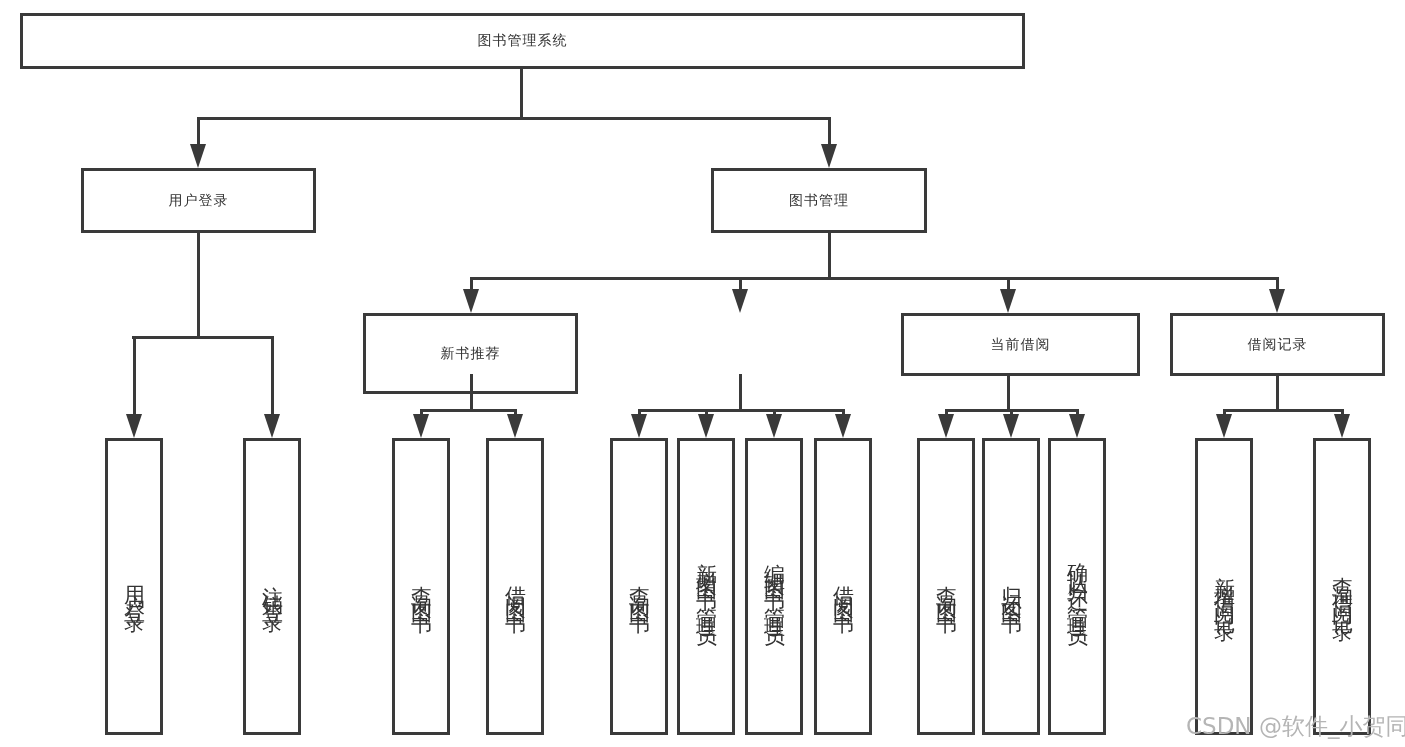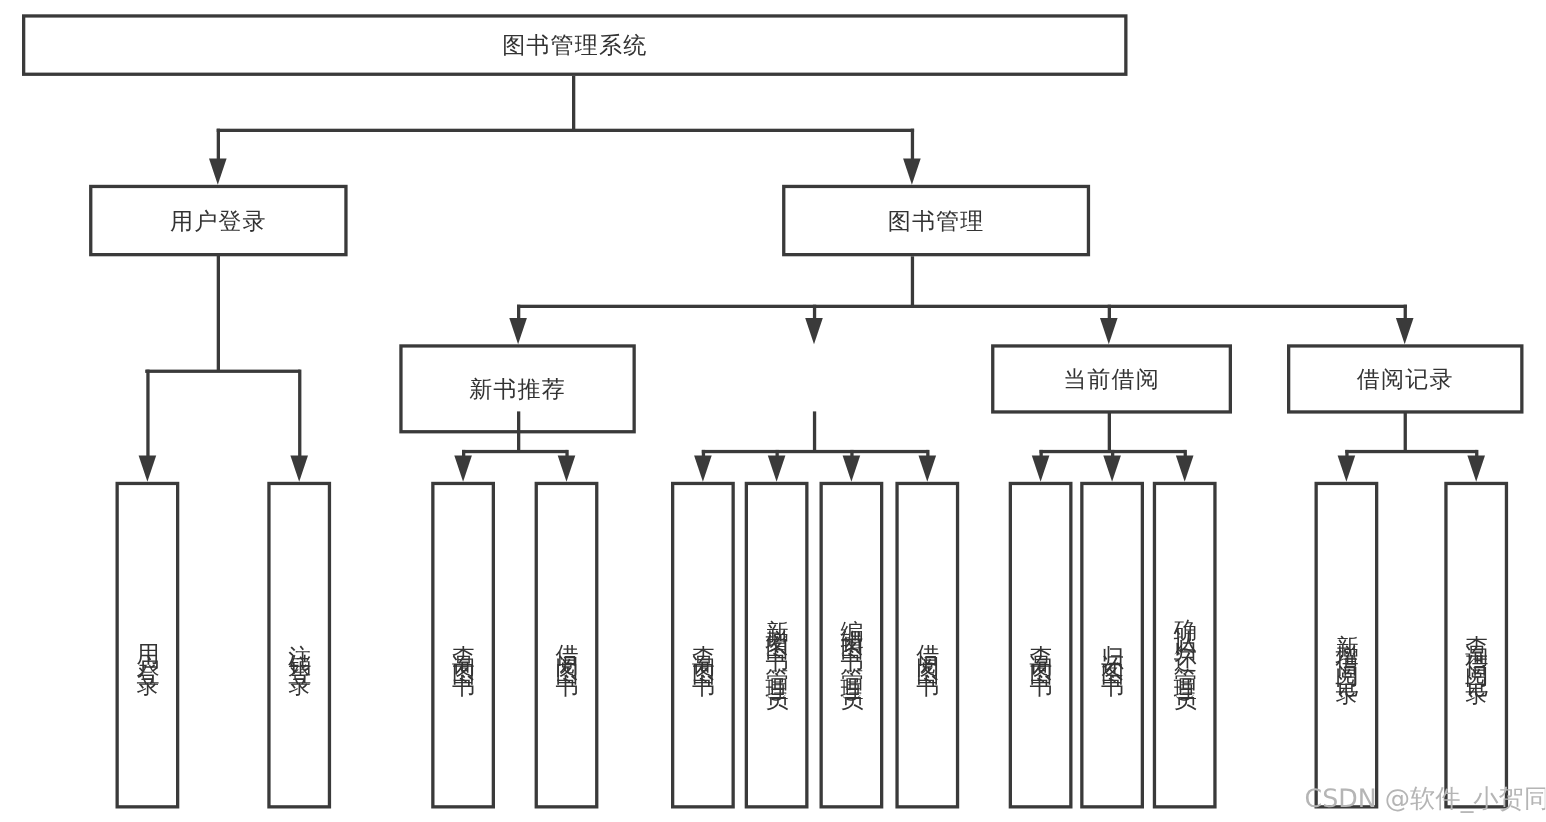--- a/index.html
+++ b/index.html
@@ -20,21 +20,21 @@
   .hbox {
     position: absolute;
     box-sizing: border-box;
     border: 3px solid var(--line);
     background: #fff;
     display: flex;
     align-items: center;
     justify-content: center;
   }
   .hbox span {
-    font-size: 21px;
+    font-size: 14px;
     color: var(--text);
     letter-spacing: 1px;
     white-space: nowrap;
   }
   .vbox {
     position: absolute;
     box-sizing: border-box;
     width: 58px;
     height: 297px;
     border: 3px solid var(--line);
@@ -77,28 +77,28 @@
 
 <div class="canvas">
 
   <div class="hbox" style="left:20px;top:13px;width:1005px;height:56px">
     <span>图书管理系统</span>
   </div>
 
   <div class="hbox" style="left:81px;top:168px;width:235px;height:65px">
     <span>用户登录</span>
   </div>
-  <div class="hbox" style="left:711px;top:168px;width:280px;height:65px">
+  <div class="hbox" style="left:711px;top:168px;width:216px;height:65px">
     <span>图书管理</span>
   </div>
 
   <div class="hbox" style="left:363px;top:313px;width:215px;height:81px">
     <span>新书推荐</span>
   </div>
-  <div class="hbox" style="left:901px;top:313px;width:219px;height:63px">
+  <div class="hbox" style="left:901px;top:313px;width:239px;height:63px">
     <span>当前借阅</span>
   </div>
   <div class="hbox" style="left:1170px;top:313px;width:215px;height:63px">
     <span>借阅记录</span>
   </div>
 
   <div class="vbox" style="left:105px">
     <span>用户登录</span>
   </div>
   <div class="vbox" style="left:243px">

